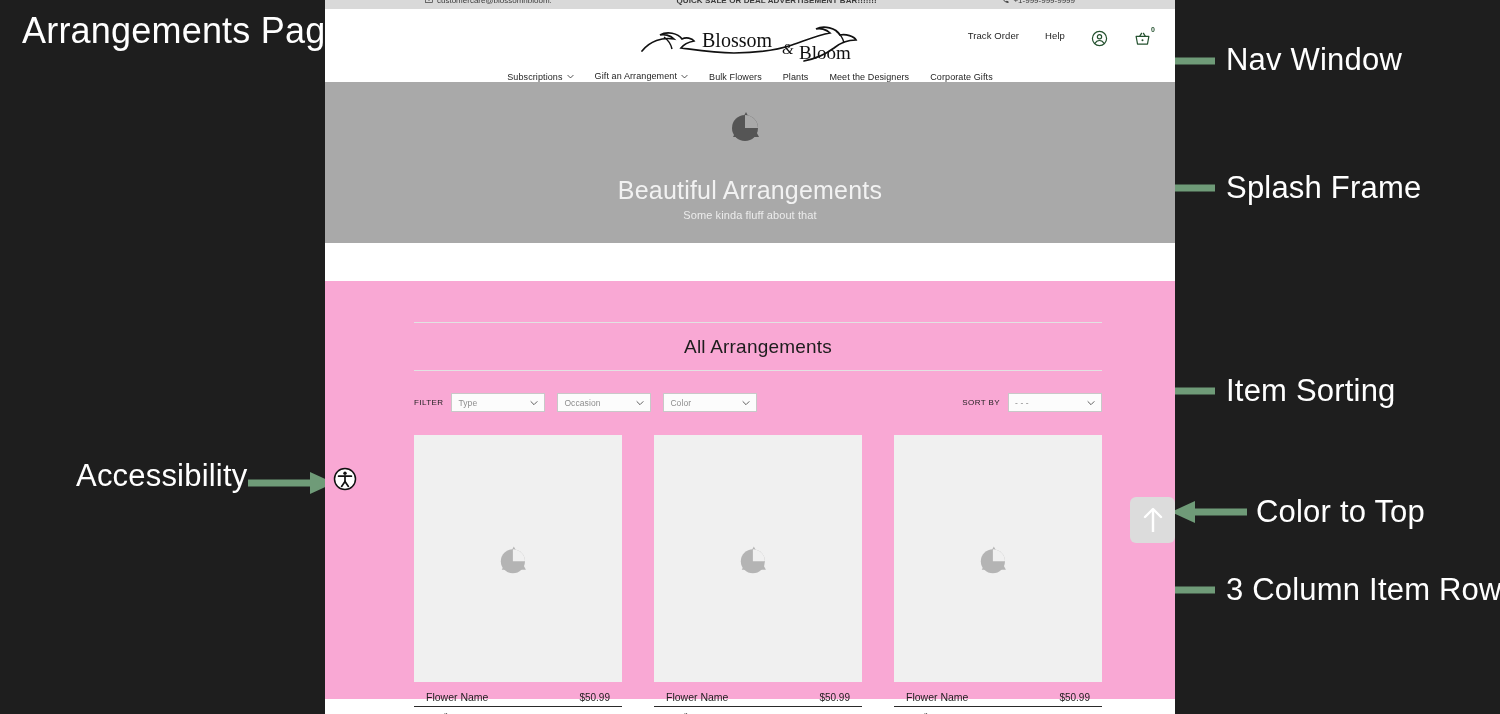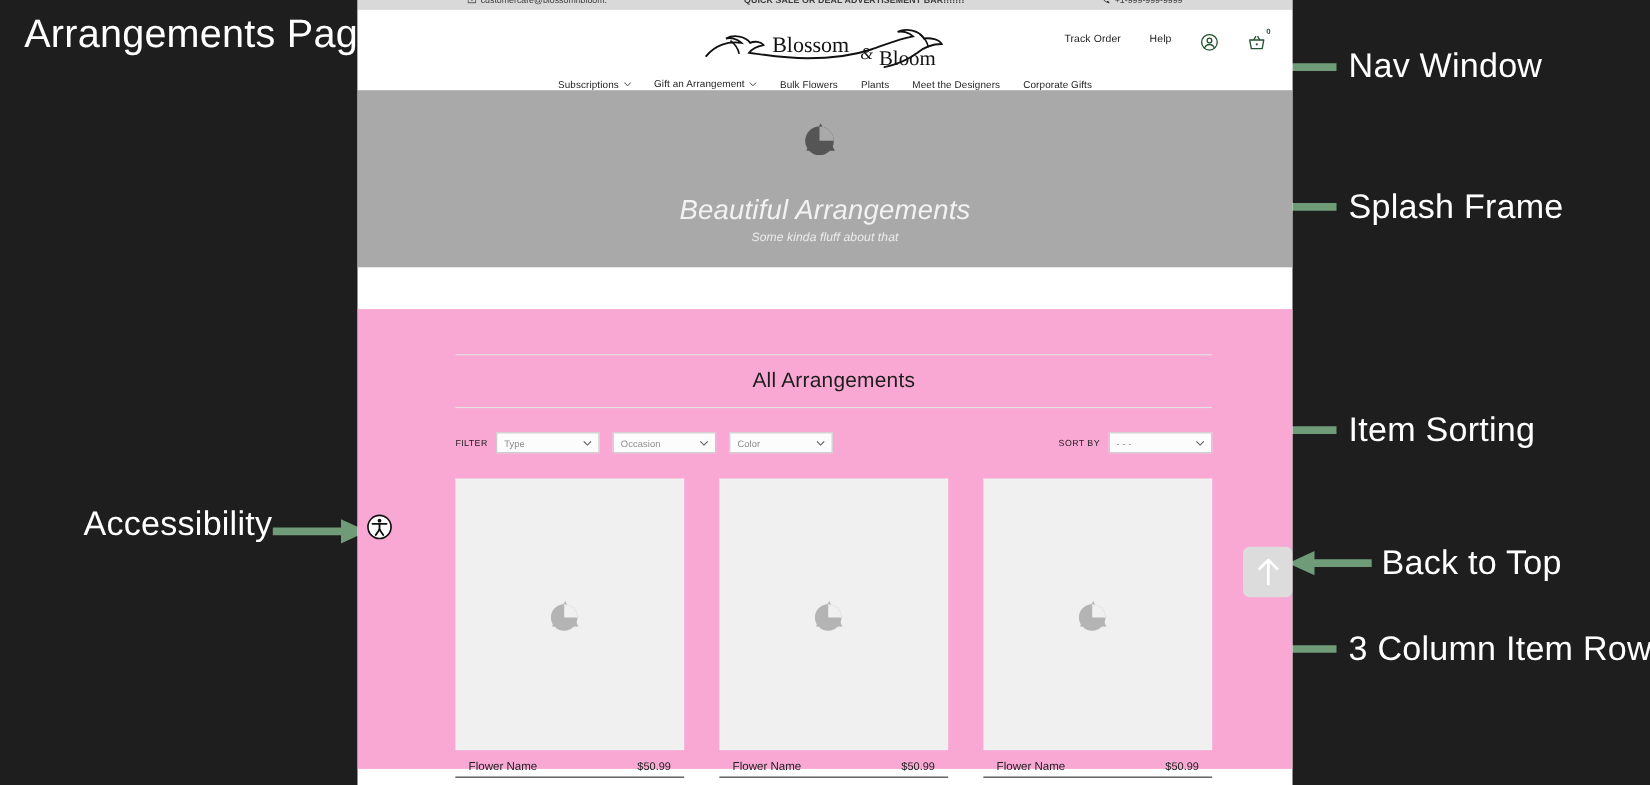--- a/index.html
+++ b/index.html
@@ -62,21 +62,21 @@
     font-size: 9px; color: #1d1d1d; padding-bottom: 4px;
     display: flex; align-items: center; gap: 4px; cursor: pointer; letter-spacing: .1px;
   }
   .nav-item.active { border-bottom: 1.2px solid #1d1d1d; }
   .chev { width: 7px; height: 5px; }
 
   
   .splash {
     position: absolute; left: 0; top: 82px; width: 100%; height: 161px;
     background: #a9a9a9; display: flex; flex-direction: column;
-    align-items: center; justify-content: center; gap: 0; font-style: italic;
+    align-items: center; justify-content: center; gap: 0;
   }
   .splash-icon { margin-bottom: 26px; }
   .splash-title { color: #f2f2f2; font-size: 25px; font-weight: 400; letter-spacing: .2px; }
   .splash-sub { color: #ececec; font-size: 11px; margin-top: 4px; letter-spacing: .1px; }
 
   
   .content { position: absolute; left: 0; top: 281px; width: 100%; bottom: 15px; background: #f9a8d4; padding-left: 16px; }
   .section-head {
     margin: 41px 73px 0 73px; border-top: 1px solid #e2e2e2; border-bottom: 1px solid #e2e2e2;
     text-align: center; padding: 13px 0 12px 0;
@@ -165,21 +165,21 @@
     </svg>
   </div>
   <div class="anno-label" style="left:1226px; top:373px;">Item Sorting</div>
 
   <div class="arrow" style="left:1171px; top:499px; width:76px;">
     <svg width="76" height="26" viewBox="0 0 76 26">
       <line x1="76" y1="13" x2="20" y2="13" stroke="#6f9b78" stroke-width="7"></line>
       <polygon points="0,13 24,2 24,24" fill="#6f9b78"></polygon>
     </svg>
   </div>
-  <div class="anno-label" style="left:1256px; top:494px;">Back to Top</div>
+  <div class="anno-label" style="left:1256px; top:494px;">Color to Top</div>
 
   <div class="arrow" style="left:1139px; top:577px; width:76px;">
     <svg width="76" height="26" viewBox="0 0 76 26">
       <line x1="76" y1="13" x2="20" y2="13" stroke="#6f9b78" stroke-width="7"></line>
       <polygon points="0,13 24,2 24,24" fill="#6f9b78"></polygon>
     </svg>
   </div>
   <div class="anno-label" style="left:1226px; top:572px;">3 Column Item Rows</div>
 
   <div class="page">

